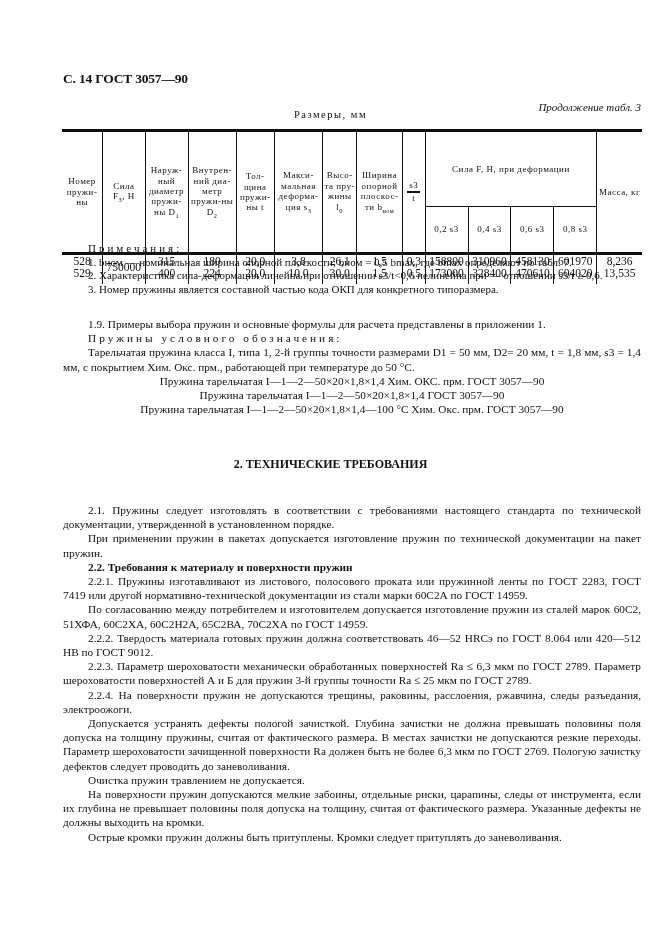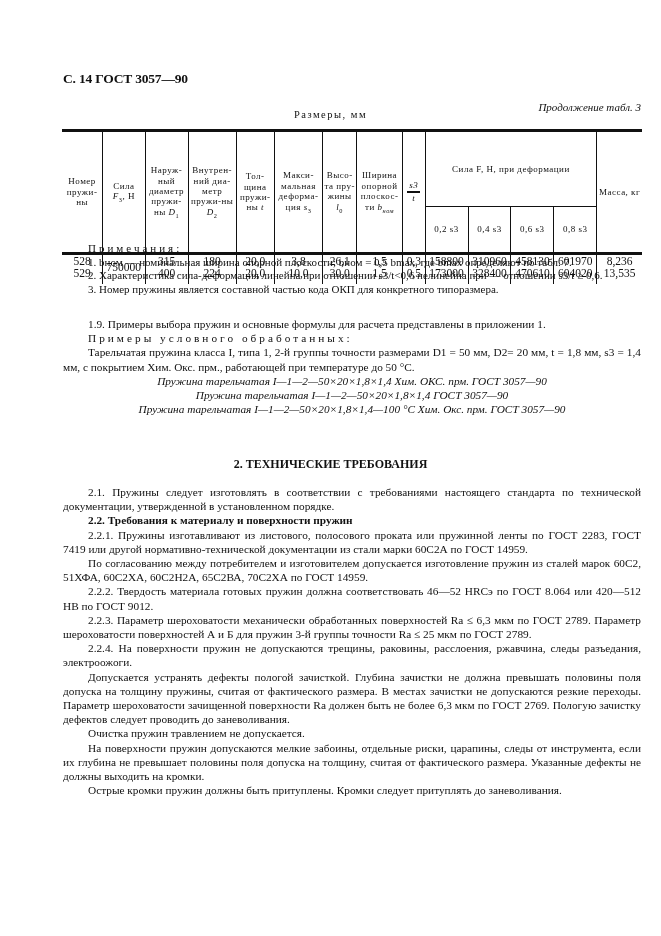--- a/index.html
+++ b/index.html
@@ -29,21 +29,21 @@
   table.spec thead tr:first-child th { border-top: 3px solid #111; }
   table.spec thead tr.hdr-main th { height: 70px; }
   table.spec th.sub { border-top: 1px solid #111; height: 41px; }
   table.spec th.group { height: 26px; margin-top: 28px; }
   table.spec tbody td {
     border-top: 3px solid #111; border-left: 1.5px solid #111;
     text-align: center; font-size: 11.5px; line-height: 1.0; padding: 1px 1px 5px 1px;
     vertical-align: top; letter-spacing: 0;
   }
   table.spec tbody td.mid { vertical-align: middle; }
-  .it { font-style: italic; }
+  .it { }
   .frac { display: inline-block; text-align: center; line-height: 1; }
   .frac .num { display: block; border-bottom: 2px solid #111; padding: 0 2px 1px; }
   .frac .den { display: block; padding-top: 1px; }
   sub { font-size: 70%; }
 
   .block { position: absolute; left: 63px; width: 578px; font-size: 11.3px; line-height: 14.2px; text-align: justify; }
   .indent { text-indent: 25px; }
   .spaced { letter-spacing: 3px; }
   .center { text-align: center; }
   .bold { font-weight: bold; }
@@ -116,31 +116,32 @@
 
 <div class="block" style="top:242px; font-size:11px; line-height:13.5px;">
   <p class="indent spaced">Примечания:</p>
   <p class="indent">1. bном — номинальная ширина опорной плоскости; bном = 0,5 bmax, где bmax определяют по табл.  7.</p>
   <p class="indent">2. Характеристика сила-деформация линейна при отношении s3/t&lt;0,6 нелинейна при — отношении s3/t ≥ 0,6.</p>
   <p class="indent">3. Номер пружины является составной частью кода ОКП для конкретного типоразмера.</p>
 </div>
 
 <div class="block" style="top:317px;">
   <p class="indent">1.9. Примеры выбора пружин и основные формулы для расчета представлены в приложении 1.</p>
-  <p class="indent spaced">Примеры условного обработанных:</p>
+  <p class="indent spaced">Пружины условного обозначения:</p>
   <p class="indent">Тарельчатая пружина класса I, типа 1, 2-й группы точности размерами D1 = 50 мм, D2= 20 мм, t = 1,8 мм, s3 = 1,4 мм, с покрытием Хим. Окс. прм., работающей при температуре до 50 °С.</p>
   <p class="center it">Пружина тарельчатая I—1—2—50×20×1,8×1,4 Хим.  ОКС.  прм. ГОСТ 3057—90</p>
   <p class="center it">Пружина тарельчатая I—1—2—50×20×1,8×1,4 ГОСТ 3057—90</p>
   <p class="center it">Пружина тарельчатая I—1—2—50×20×1,8×1,4—100 °С Хим.  Окс.  прм. ГОСТ 3057—90</p>
 </div>
 
 <div class="abs bold" style="left:0; width:661px; top:457px; text-align:center; font-size:12px;">2. ТЕХНИЧЕСКИЕ ТРЕБОВАНИЯ</div>
 
-<div class="block" style="top:485px;">
+<div class="block" style="top:503px;">
   <p class="indent">2.1. Пружины следует изготовлять в соответствии с требованиями настоящего стандарта по технической документации, утвержденной в установленном порядке.</p>
+  <p class="indent">При применении пружин в пакетах допускается изготовление пружин по технической документации на пакет пружин.</p>
   <p class="indent bold">2.2. Требования к материалу и поверхности пружин</p>
   <p class="indent">2.2.1. Пружины изготавливают из листового, полосового проката или пружинной ленты по ГОСТ 2283, ГОСТ 7419 или другой нормативно-технической документации из стали марки 60С2А по ГОСТ 14959.</p>
   <p class="indent">По согласованию между потребителем и изготовителем допускается изготовление пружин из сталей марок 60С2, 51ХФА, 60С2ХА, 60С2Н2А, 65С2ВА, 70С2ХА по ГОСТ 14959.</p>
   <p class="indent">2.2.2. Твердость материала готовых пружин должна соответствовать 46—52 HRCэ по ГОСТ 8.064 или 420—512 НВ по ГОСТ 9012.</p>
   <p class="indent">2.2.3. Параметр шероховатости механически обработанных поверхностей Ra ≤ 6,3 мкм по ГОСТ 2789. Параметр шероховатости поверхностей А и Б для пружин 3-й группы точности Ra ≤ 25 мкм по ГОСТ 2789.</p>
   <p class="indent">2.2.4. На поверхности пружин не допускаются трещины, раковины, расслоения, ржавчина, следы разъедания, электроожоги.</p>
   <p class="indent">Допускается устранять дефекты пологой зачисткой. Глубина зачистки не должна превышать половины поля допуска на толщину пружины, считая от фактического размера. В местах зачистки не допускаются резкие переходы. Параметр шероховатости зачищенной поверхности Ra должен быть не более 6,3 мкм по ГОСТ 2769. Пологую зачистку дефектов следует проводить до заневоливания.</p>
   <p class="indent">Очистка пружин травлением не допускается.</p>
   <p class="indent">На поверхности пружин допускаются мелкие забоины, отдельные риски, царапины, следы от инструмента, если их глубина не превышает половины поля допуска на толщину, считая от фактического размера. Указанные дефекты не должны выходить на кромки.</p>
   <p class="indent">Острые кромки пружин должны быть притуплены. Кромки следует притуплять до заневоливания.</p>

